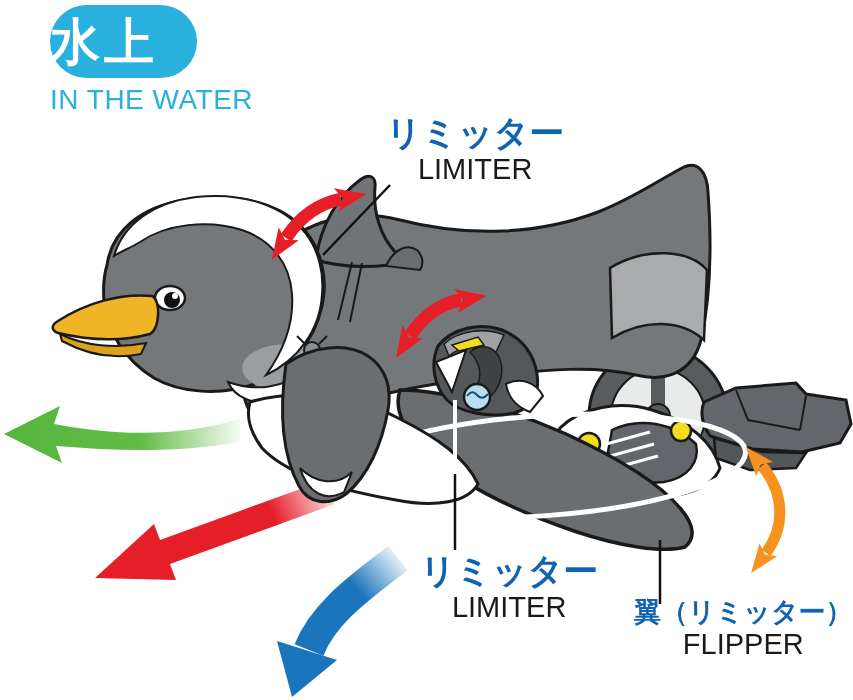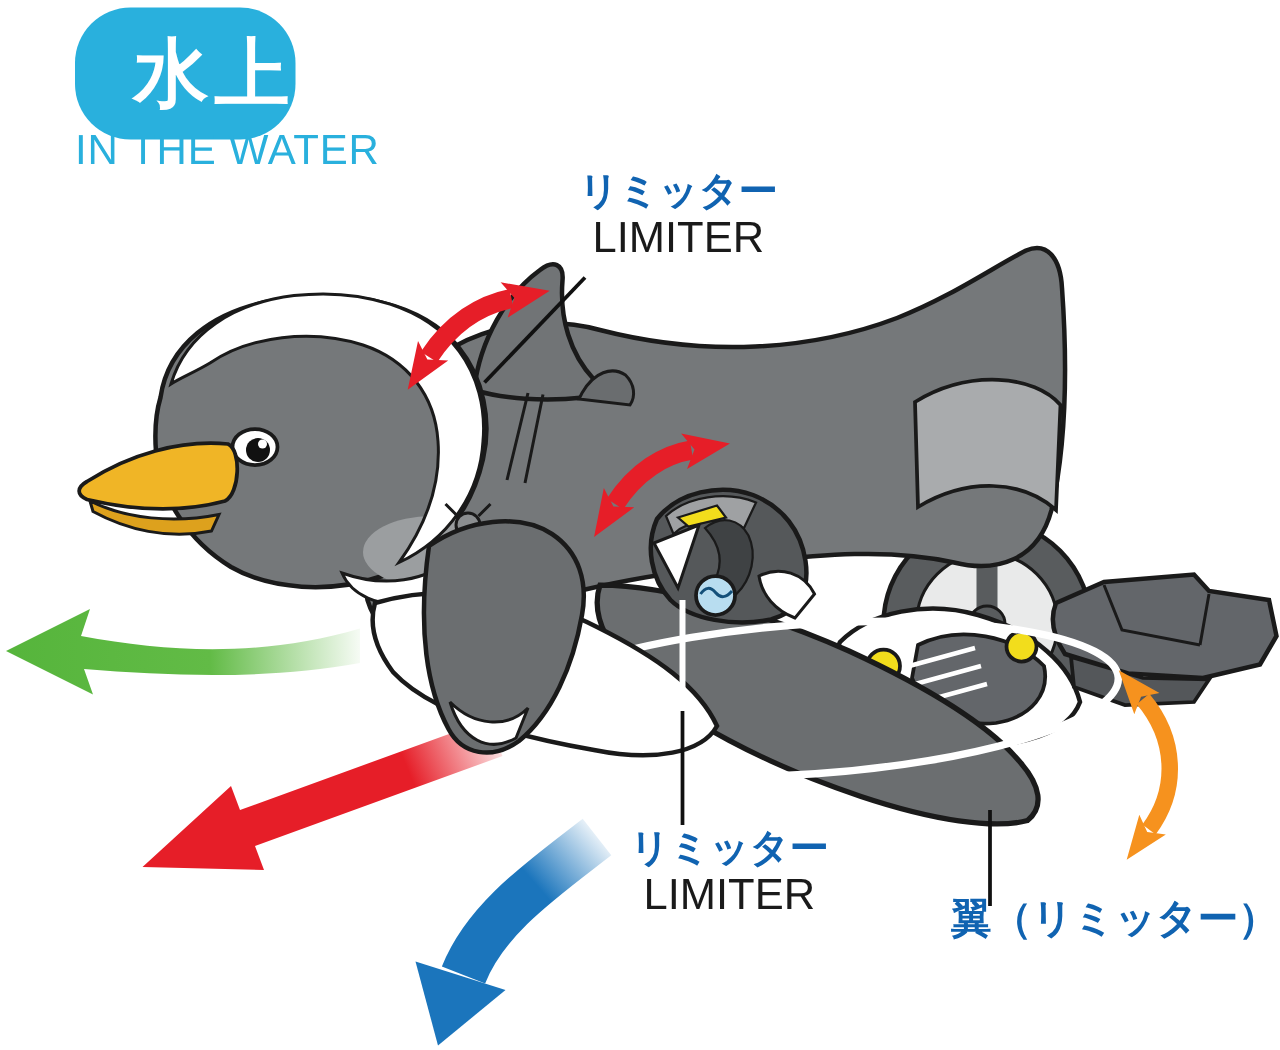--- a/index.html
+++ b/index.html
@@ -6,27 +6,27 @@
     --badge-cyan:#29b0dd; --label-blue:#1063b1; --text-black:#1a1a1a;
     --arrow-red:#e61e28; --arrow-green:#62bb46; --arrow-blue:#1b75bc; --arrow-orange:#f6921e;
     --body-gray:#75787a; --body-gray-dark:#6b6e70; --body-light-gray:#a9abad;
     --beak-yellow:#f0b526; --accent-yellow:#f2dd1c; --part-blue:#b8ddf0;
   }
   html,body{margin:0;padding:0;background:#fff;}
   #stage{position:relative;width:853px;height:700px;background:#fff;overflow:hidden;
          font-family:"Liberation Sans","DejaVu Sans",sans-serif;}
   #art{position:absolute;left:0;top:0;}
   .abs{position:absolute;}
-  .badge-pill{left:50px;top:5px;width:147px;height:88px;border-radius:37px;
-    background:var(--badge-cyan);display:flex;align-items:center;justify-content:flex-end;}
+  .badge-pill{left:50px;top:5px;width:147px;height:73px;border-radius:37px;
+    background:var(--badge-cyan);display:flex;align-items:center;justify-content:flex-start;}
   .badge-jp{color:#fff;font-size:50px;font-weight:bold;letter-spacing:4px;line-height:1;}
   .badge-en{left:18px;top:84px;color:var(--badge-cyan);font-size:28px;font-weight:400;
     letter-spacing:0.5px;white-space:nowrap;margin-left:32px;}
   .callout{display:flex;flex-direction:column;}
-  .callout .jp{color:var(--label-blue);font-weight:bold;font-size:26px;line-height:1.15;white-space:nowrap;}
+  .callout .jp{color:var(--label-blue);font-weight:bold;font-size:35px;line-height:1.15;white-space:nowrap;}
   .callout .en{color:var(--text-black);font-size:29px;line-height:1.15;white-space:nowrap;text-align:center;}
   .co-limiter-top{left:386px;top:113px;}
   .co-limiter-bottom{left:420px;top:551px;}
   .co-flipper{left:634px;top:597px;}
   .co-flipper .jp{font-size:27px;}
 </style>
 </head>
 <body>
 
 <div id="stage">
@@ -170,15 +170,16 @@
     <span class="en">LIMITER</span>
   </div>
 
   <div class="abs callout co-limiter-bottom">
     <span class="jp">リミッター</span>
     <span class="en">LIMITER</span>
   </div>
 
   <div class="abs callout co-flipper">
     <span class="jp">翼（リミッター）</span>
+    <span class="en">FLIPPER</span>
   </div>
 
 </div>
 
 </body></html>

